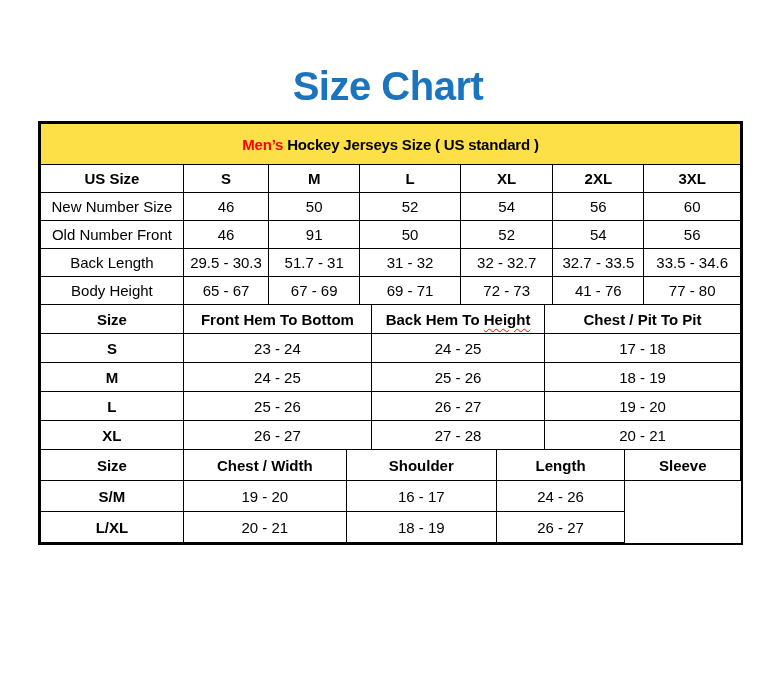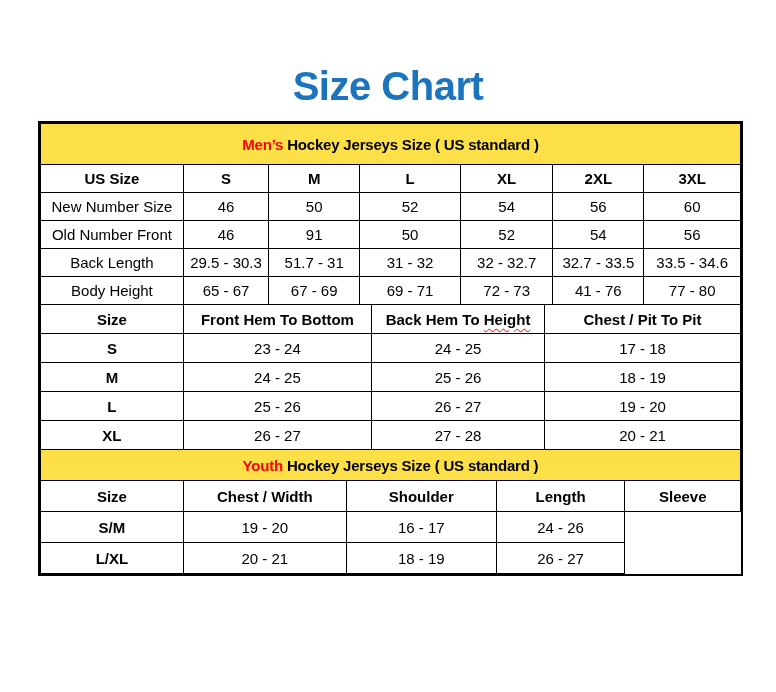--- a/index.html
+++ b/index.html
@@ -200,25 +200,20 @@
   <table class="sec youth">
     <colgroup>
       <col style="width:20.4%">
         <col style="width:23.3%">
         <col style="width:21.4%">
         <col style="width:18.4%">
         <col style="width:16.5%">
     </colgroup>
     <tbody>
       <tr>
-        <td class="band-cell" colspan="5">
-          <span class="band-highlight">Youth</span><span> Hockey Jerseys Size ( US standard )</span>
-        </td>
-      </tr>
-      <tr>
         <th>Size</th>
         <th>Chest / Width</th>
         <th>Shoulder</th>
         <th>Length</th>
         <th>Sleeve</th>
       </tr>
     </tbody>
     <tbody>
   <tr>
     <td class="cell lbl">S/M</td>

